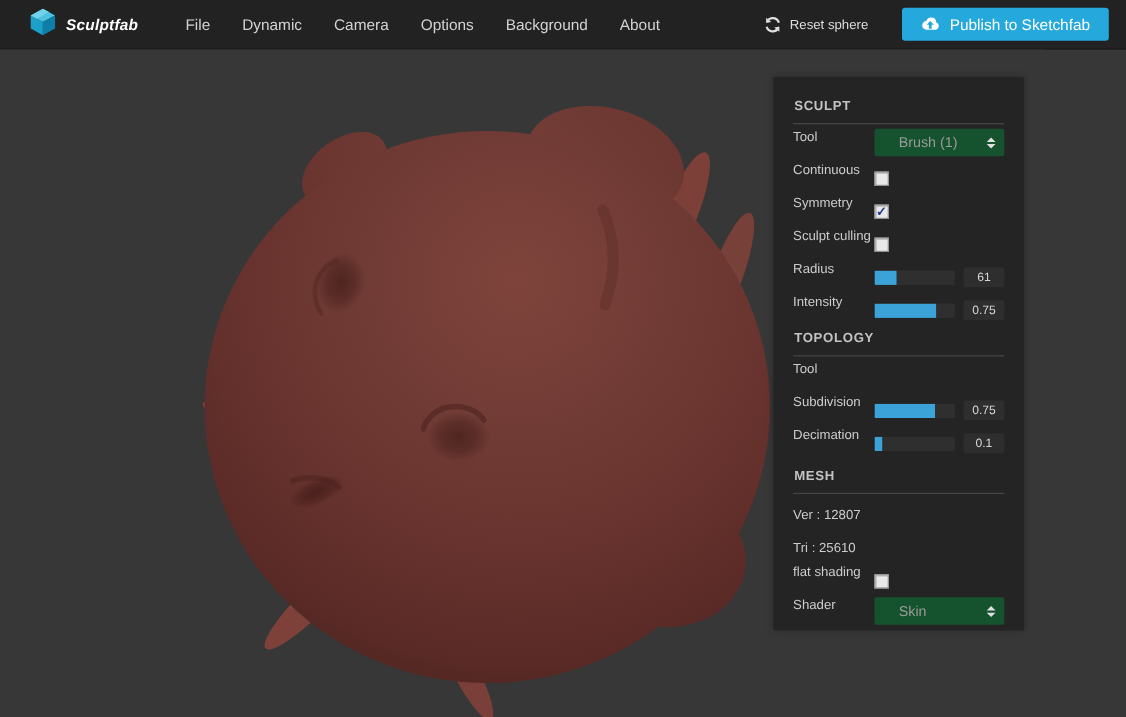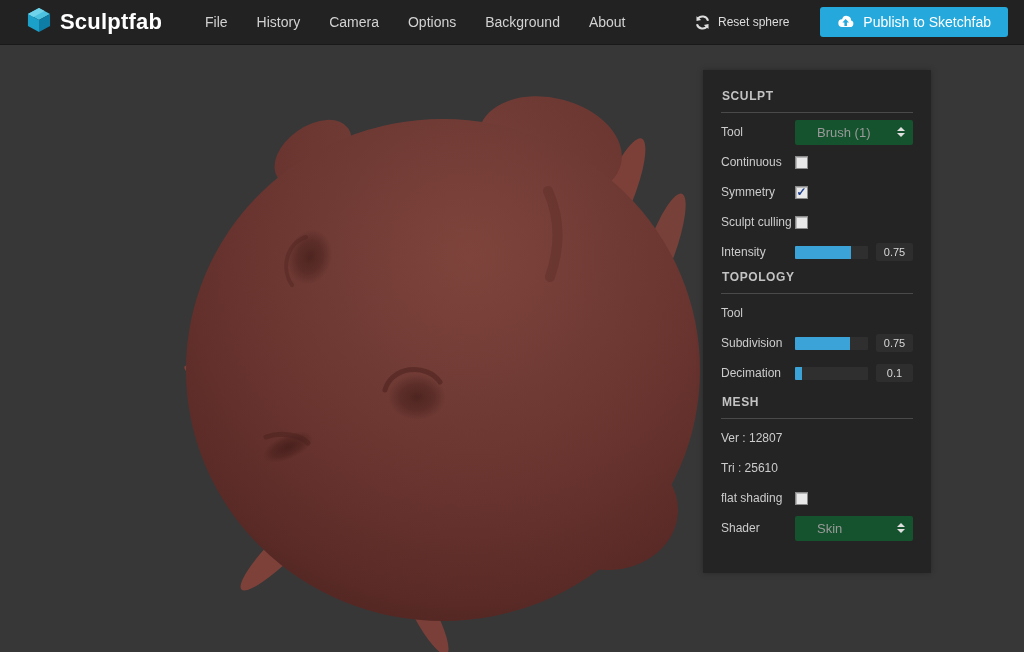--- a/index.html
+++ b/index.html
@@ -3,39 +3,39 @@
 <meta charset="utf-8">
 <style>
   * { margin:0; padding:0; box-sizing:border-box; }
   html,body { width:1024px; height:652px; overflow:hidden; background:#373737;
               font-family:"Liberation Sans", sans-serif; }
 
   
   .topbar { position:relative; height:45px; background:#222222;
             border-bottom:1px solid #191919; display:flex; align-items:center; }
   .brand { display:flex; align-items:center; gap:9px; padding:0 0 0 27px; cursor:pointer; }
-  .brand-title { color:#ffffff; font-size:22px; font-weight:bold; letter-spacing:.2px; }
+  .brand-title { color:#ffffff; font-size:14px; font-weight:bold; letter-spacing:.2px;font-style:italic; }
   .menu { display:flex; align-items:center; margin-left:43px; gap:29px; }
   .menu-item { color:#d2d2d2; font-size:14px; cursor:pointer; }
   .topbar-right { margin-left:auto; display:flex; align-items:center; gap:31px; padding-right:16px; }
   .reset { display:flex; align-items:center; gap:8px; color:#dddddd; font-size:12px; cursor:pointer; }
   .publish-btn { display:flex; align-items:center; gap:9px; background:#25a9dc; color:#ffffff;
                  font-size:14px; border:none; border-radius:3px; height:30px; padding:0 17px; cursor:pointer; }
 
   
   .viewport { position:relative; width:950px; height:607px; background:#373737; }
   .viewport svg.scene { position:absolute; left:0; top:0; }
 
   
   .panel { position:absolute; top:25px; right:19px; width:228px; height:503px;
            background:#242424; padding:16px 18px 0 18px; box-shadow:0 0 6px rgba(0,0,0,.25); }
   .section-title { color:#c3c3c3; font-size:12px; font-weight:bold; letter-spacing:.6px;
                    padding:3px 0 9px 1px; }
   .divider { border:none; border-top:1px solid #4a4a4a; margin:0 0 4px 0; }
-  .row { display:flex; align-items:center; height:30px; }
+  .row { display:flex; height:30px; }
   .row .label { flex:1; color:#cccccc; font-size:12px; }
   .select { width:118px; height:25px; background:#14532d; border-radius:2px; color:#9a9a9a;
             font-size:13px; display:flex; align-items:center; justify-content:space-between;
             padding:0 8px 0 22px; cursor:pointer; }
   .updown { display:flex; flex-direction:column; align-items:center; gap:2px; }
   .updown i { display:block; width:0; height:0; border-left:4px solid transparent;
               border-right:4px solid transparent; }
   .updown i.up   { border-bottom:4px solid #e0e0e0; }
   .updown i.down { border-top:4px solid #e0e0e0; }
   .checkbox { width:13px; height:13px; background:#e9e9e9; border:1px solid #8a8a8a;
@@ -61,21 +61,21 @@
         <polygon points="1,7.5 13,14 13,27 1,20.5" fill="#1ba0c9"></polygon>
         <polygon points="25,7.5 13,14 13,27 25,20.5" fill="#0e7ea7"></polygon>
         <polygon points="13,1 19,4.2 7,10.8 1,7.5" fill="#6fd3ea"></polygon>
       </svg>
     </span>
     <span class="brand-title">Sculptfab</span>
   </div>
 
   <nav class="menu">
     <span class="menu-item">File</span>
-    <span class="menu-item">History</span>
+    <span class="menu-item">Dynamic</span>
     <span class="menu-item">Camera</span>
     <span class="menu-item">Options</span>
     <span class="menu-item">Background</span>
     <span class="menu-item">About</span>
   </nav>
 
   <div class="topbar-right">
     <span class="reset">
       <span>
         <svg class="refresh-icon" width="15" height="15" viewBox="0 0 16 16">
@@ -173,20 +173,29 @@
       </div>
     </div>
 
     <div class="row">
       <span class="label">Sculpt culling</span>
       <div class="ctrl130">
         <div class="checkbox"></div>
       </div>
     </div>
 
+    <div class="row">
+      <span class="label">Radius</span>
+      <div class="slider-wrap">
+        <div class="slider">
+          <div class="fill" style="width: 27%;"></div>
+        </div>
+        <div class="valbox">61</div>
+      </div>
+    </div>
 
     <div class="row">
       <span class="label">Intensity</span>
       <div class="slider-wrap">
         <div class="slider">
           <div class="fill" style="width: 77%;"></div>
         </div>
         <div class="valbox">0.75</div>
       </div>
     </div>

